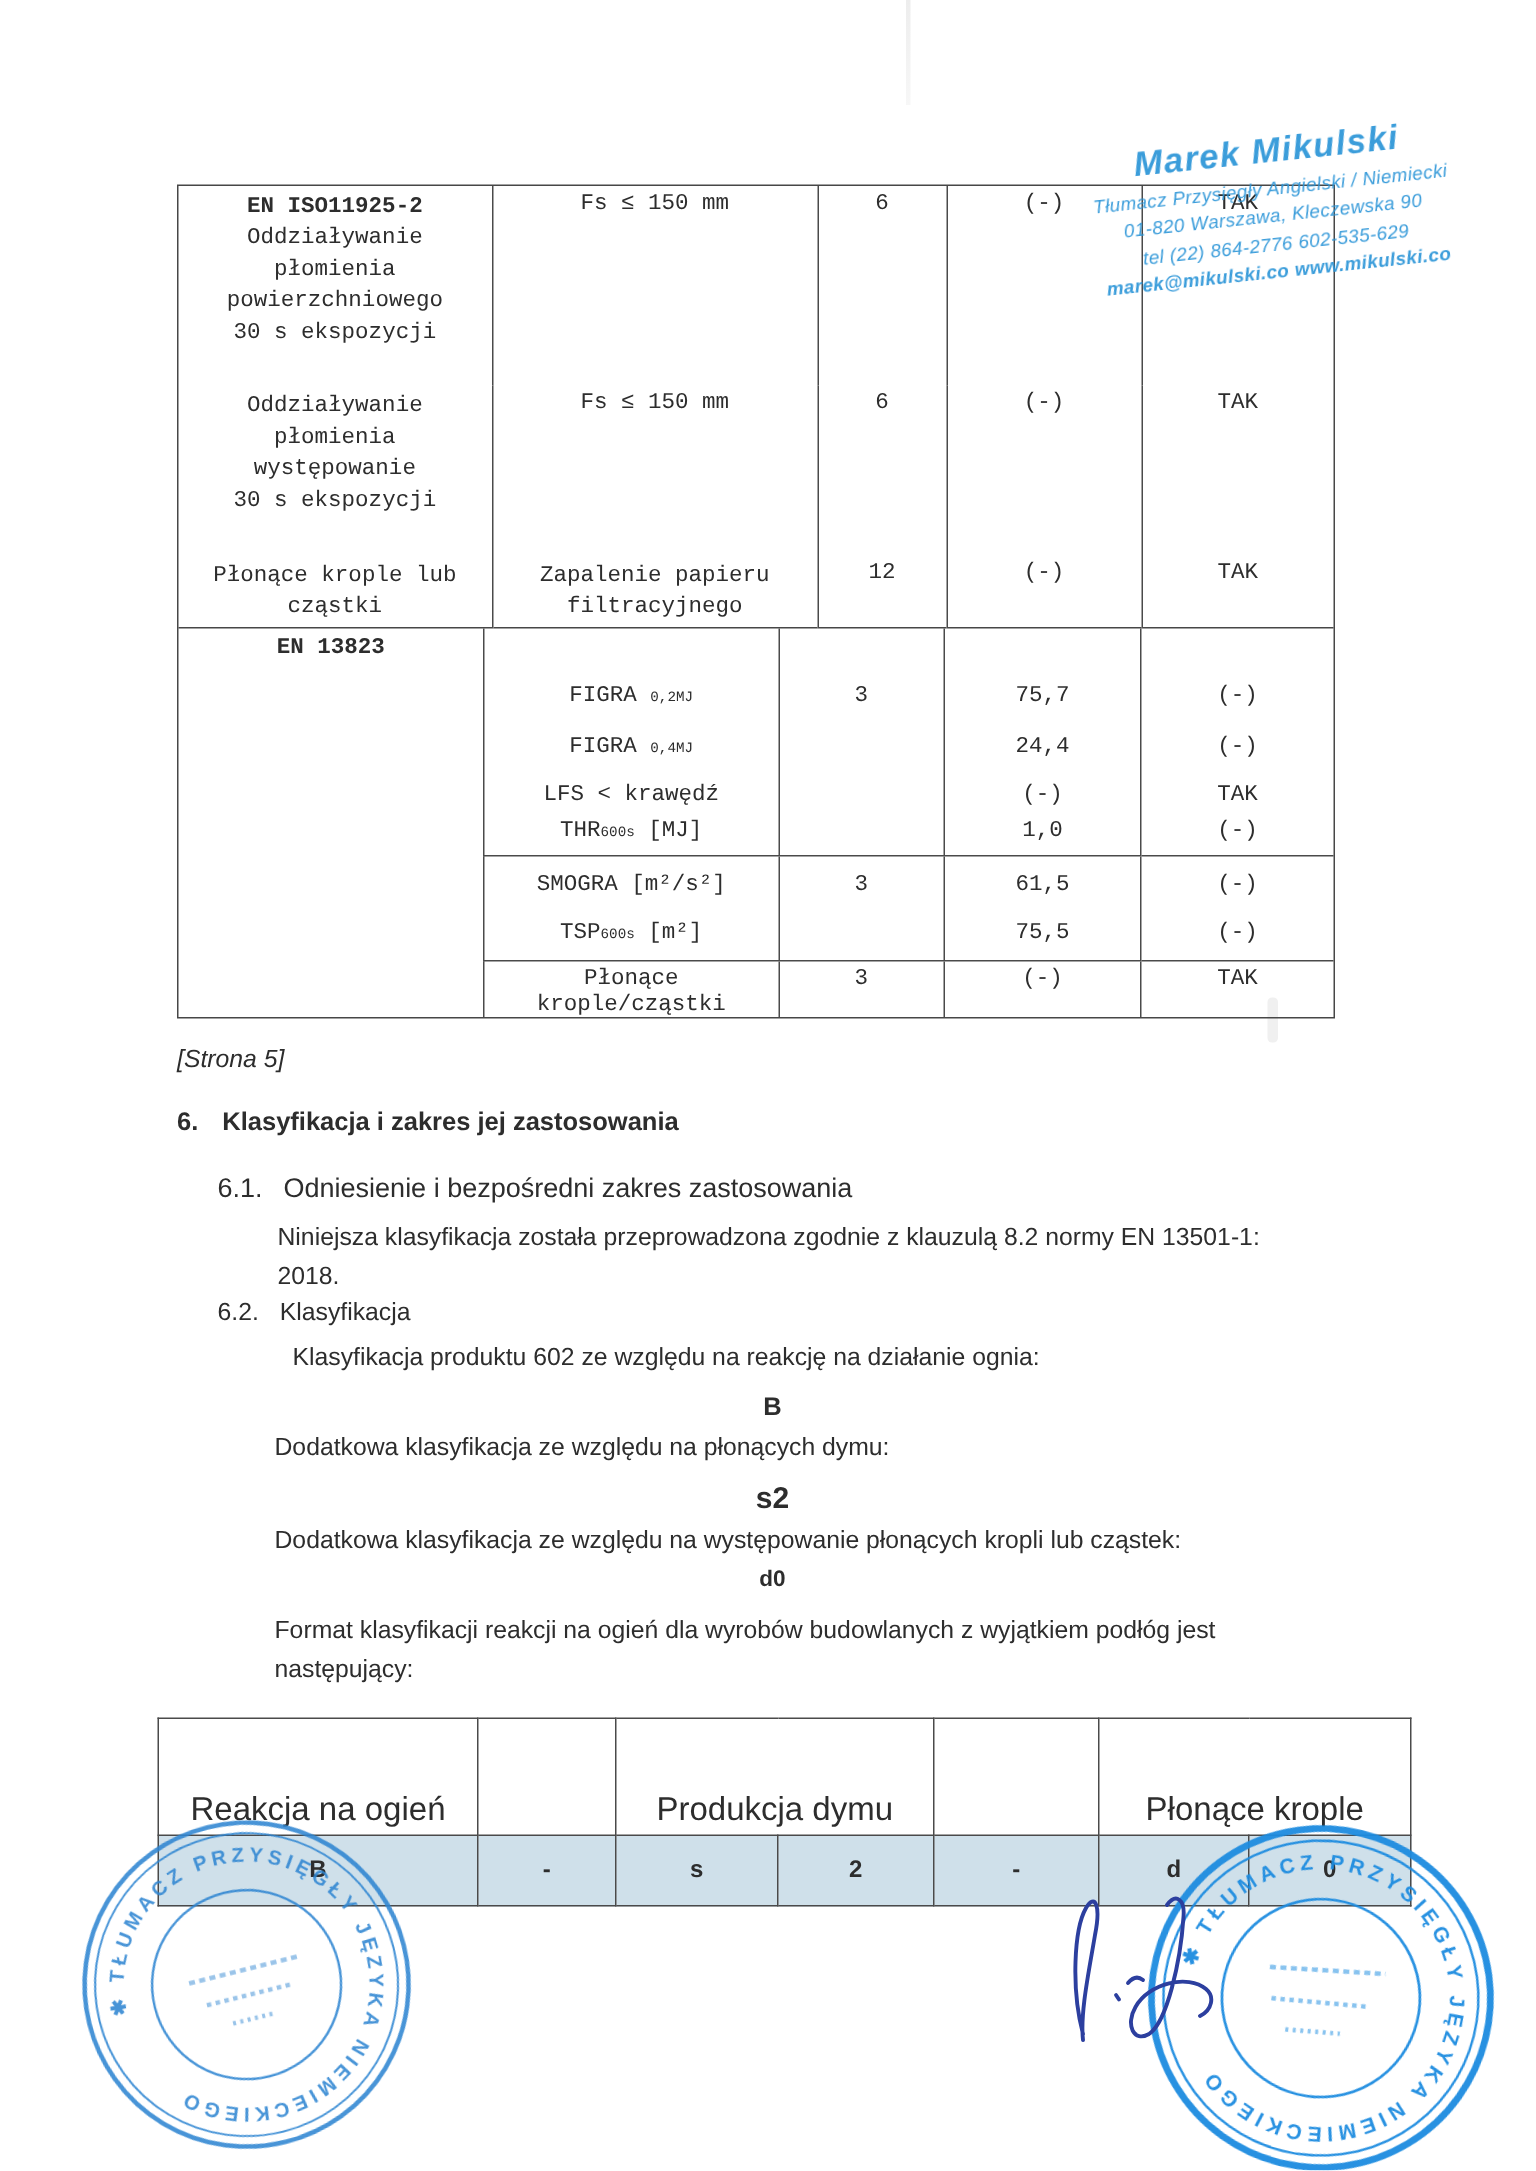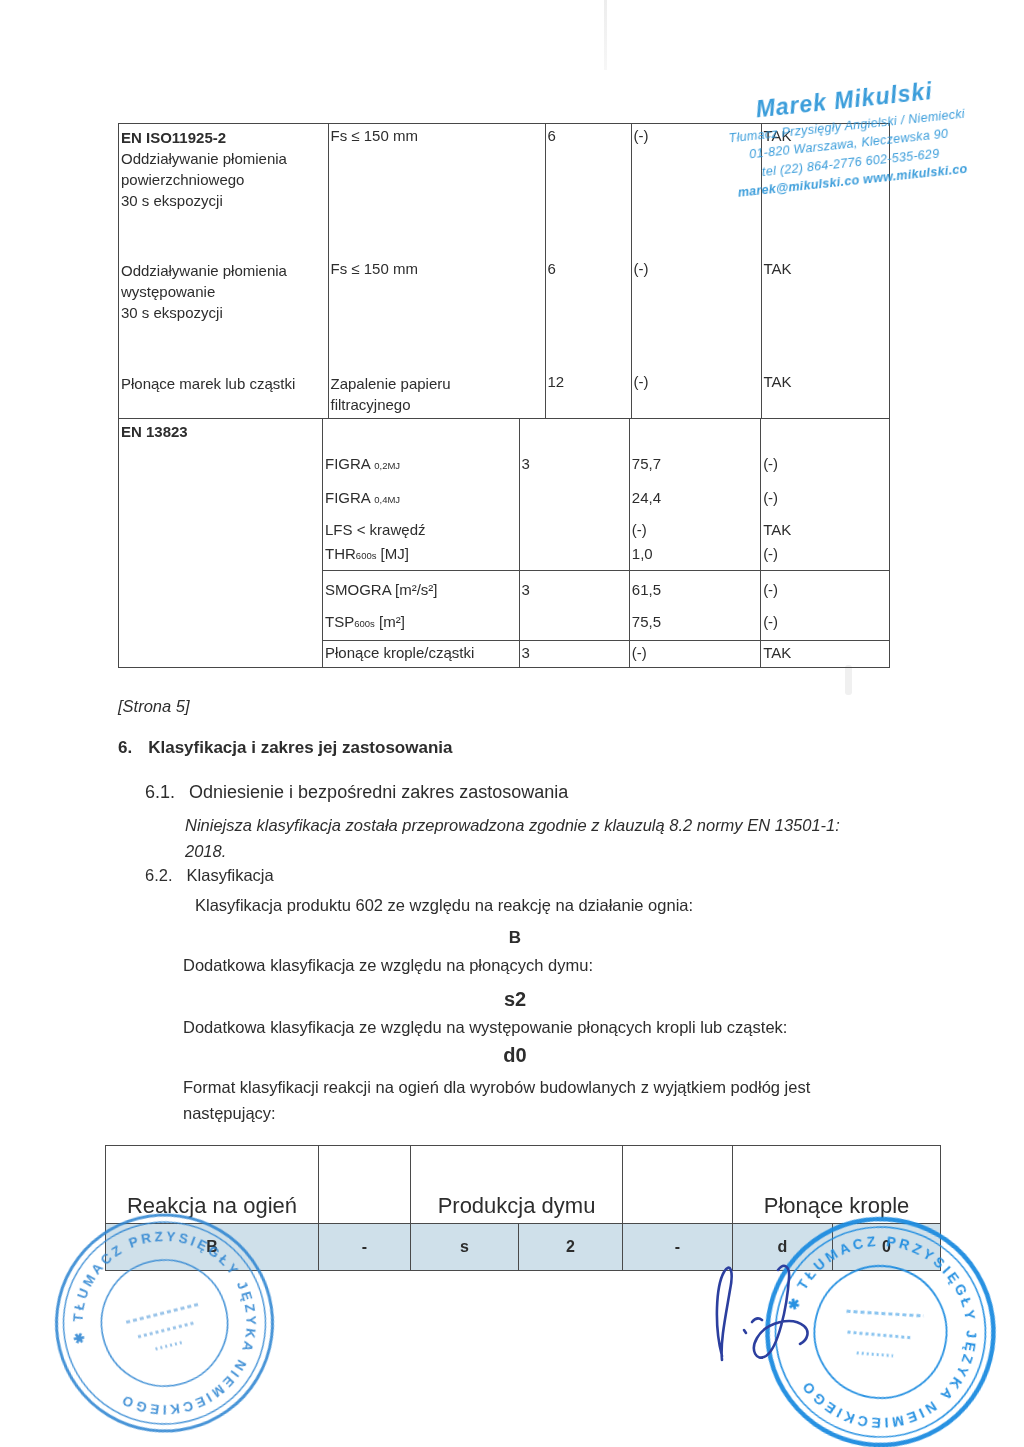--- a/index.html
+++ b/index.html
@@ -17,44 +17,44 @@
     position:absolute;left:688px;top:84px;width:320px;text-align:center;
     color:#2d96d8;transform:rotate(-6deg);transform-origin:center;
     filter:blur(0.3px);opacity:.93;z-index:6;font-style:italic;line-height:1.45;
   }
   .translator-block .tname{font-size:23px;font-weight:bold;letter-spacing:1px;}
   .translator-block .tline{font-size:12.5px;letter-spacing:.3px;}
   .translator-block .tline.b{font-weight:bold;}
   
   .table1{position:absolute;left:118px;top:123px;width:770px;border:1.6px solid #474747;z-index:1;}
   .table1 table{border-collapse:collapse;table-layout:fixed;width:100%;font-size:15px;}
-  .table1 td{vertical-align:top;text-align:left;padding:3px 2px 0 2px;overflow:hidden;}
+  .table1 td{vertical-align:top;text-align:center;padding:3px 2px 0 2px;overflow:hidden;font-family:Liberation Mono, monospace;}
   .table1 .bl{border-left:1.2px solid #4a4a4a;}
   .secA{border-bottom:1.6px solid #474747;}
   .secA tr.r0 td{height:130px;}
   .secA tr.r1 td{height:110px;}
   .secA tr.r2 td{height:45px;}
   .bold{font-weight:bold;}
   .lbl div{line-height:21px;}
   .secB tr.sp td{height:30px;}
   .secB td.c1{vertical-align:top;padding-top:4px;}
   .secB tr.bb td{border-bottom:1.3px solid #4a4a4a;}
   .sub{font-size:9.5px;letter-spacing:0;}
   
   .strona{position:absolute;left:118px;top:697px;font-style:italic;font-size:16.5px;}
   .h6{position:absolute;left:118px;top:738px;font-size:17px;font-weight:bold;display:flex;gap:16px;}
   .s61{position:absolute;left:145px;top:782px;font-size:18px;display:flex;gap:14px;}
-  .p61{position:absolute;left:185px;top:812px;width:668px;font-size:16.5px;line-height:26px;font-style:italic;}
+  .p61{position:absolute;left:185px;top:812px;width:668px;font-size:16.5px;line-height:26px;}
   .s62{position:absolute;left:145px;top:866px;font-size:16.5px;display:flex;gap:14px;}
   .p62a{position:absolute;left:183px;top:896px;font-size:16.5px;margin-left:12px;}
   .vB {position:absolute;left:185px;top:928px;width:660px;text-align:center;font-size:17px;font-weight:bold;}
   .p62b{position:absolute;left:183px;top:956px;font-size:16.5px;}
   .vs2{position:absolute;left:185px;top:988px;width:660px;text-align:center;font-size:20px;font-weight:bold;}
   .p62c{position:absolute;left:183px;top:1018px;font-size:16.5px;}
-  .vd0{position:absolute;left:185px;top:1044px;width:660px;text-align:center;font-size:20px;font-weight:bold;}
+  .vd0{position:absolute;left:185px;top:1044px;width:660px;text-align:center;font-size:15px;font-weight:bold;}
   .p62d{position:absolute;left:183px;top:1074px;width:720px;font-size:16.5px;line-height:26px;}
   
   .fmt-wrap{position:absolute;left:105px;top:1145px;width:835px;z-index:1;}
   .fmt{border-collapse:collapse;table-layout:fixed;width:100%;}
   .fmt td{border:1.3px solid #4a4a4a;text-align:center;}
   .fmt tr.fh td{height:72px;vertical-align:bottom;font-size:22px;padding-bottom:4px;}
   .fmt tr.fv td{height:44px;vertical-align:middle;font-size:16px;font-weight:bold;background:#cfe0ea;}
   
   .seal{position:absolute;z-index:8;filter:blur(0.35px);}
   .seal-left{left:50px;top:1208px;opacity:.88;transform:rotate(-14deg);}
@@ -105,21 +105,21 @@
           <div>występowanie</div>
           <div>30 s ekspozycji</div>
         </td>
         <td class="bl">Fs ≤ 150 mm</td>
         <td class="bl">6</td>
         <td class="bl">(-)</td>
         <td class="bl">TAK</td>
       </tr>
       <tr class="r2">
         <td class="lbl">
-          <div>Płonące marek lub cząstki</div>
+          <div>Płonące krople lub cząstki</div>
         </td>
         <td class="bl lbl">
           <div>Zapalenie papieru</div>
           <div>filtracyjnego</div>
         </td>
         <td class="bl">12</td>
         <td class="bl">(-)</td>
         <td class="bl">TAK</td>
       </tr>
     </tbody>

